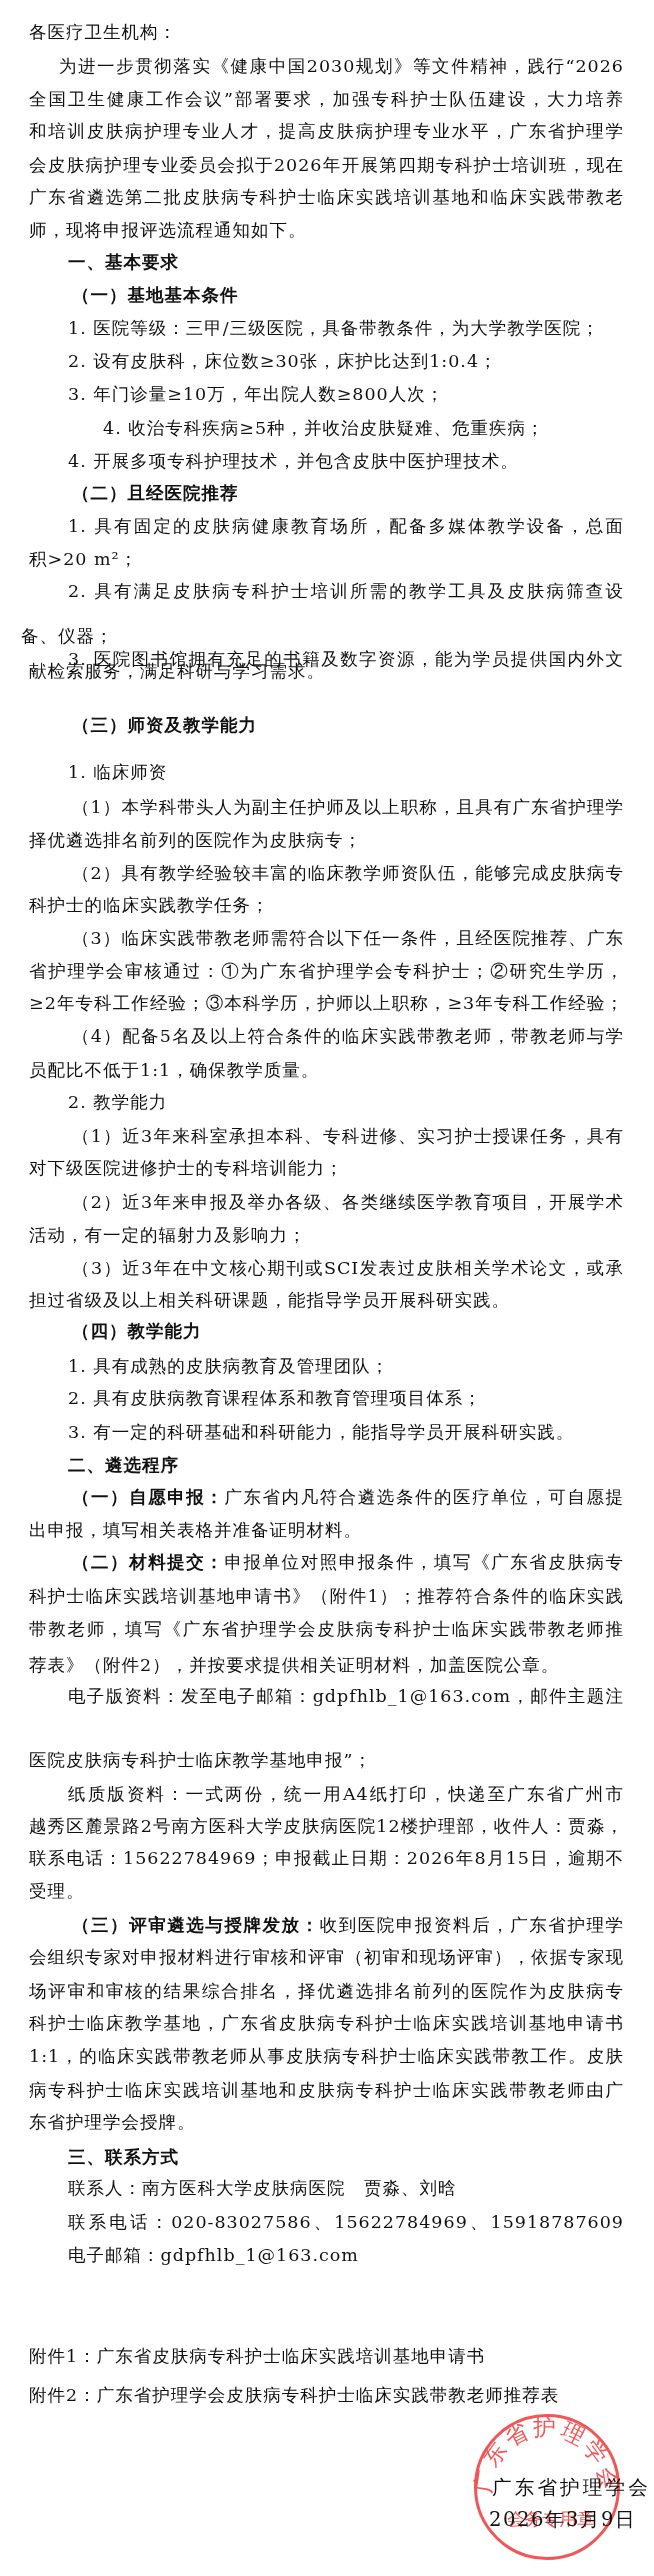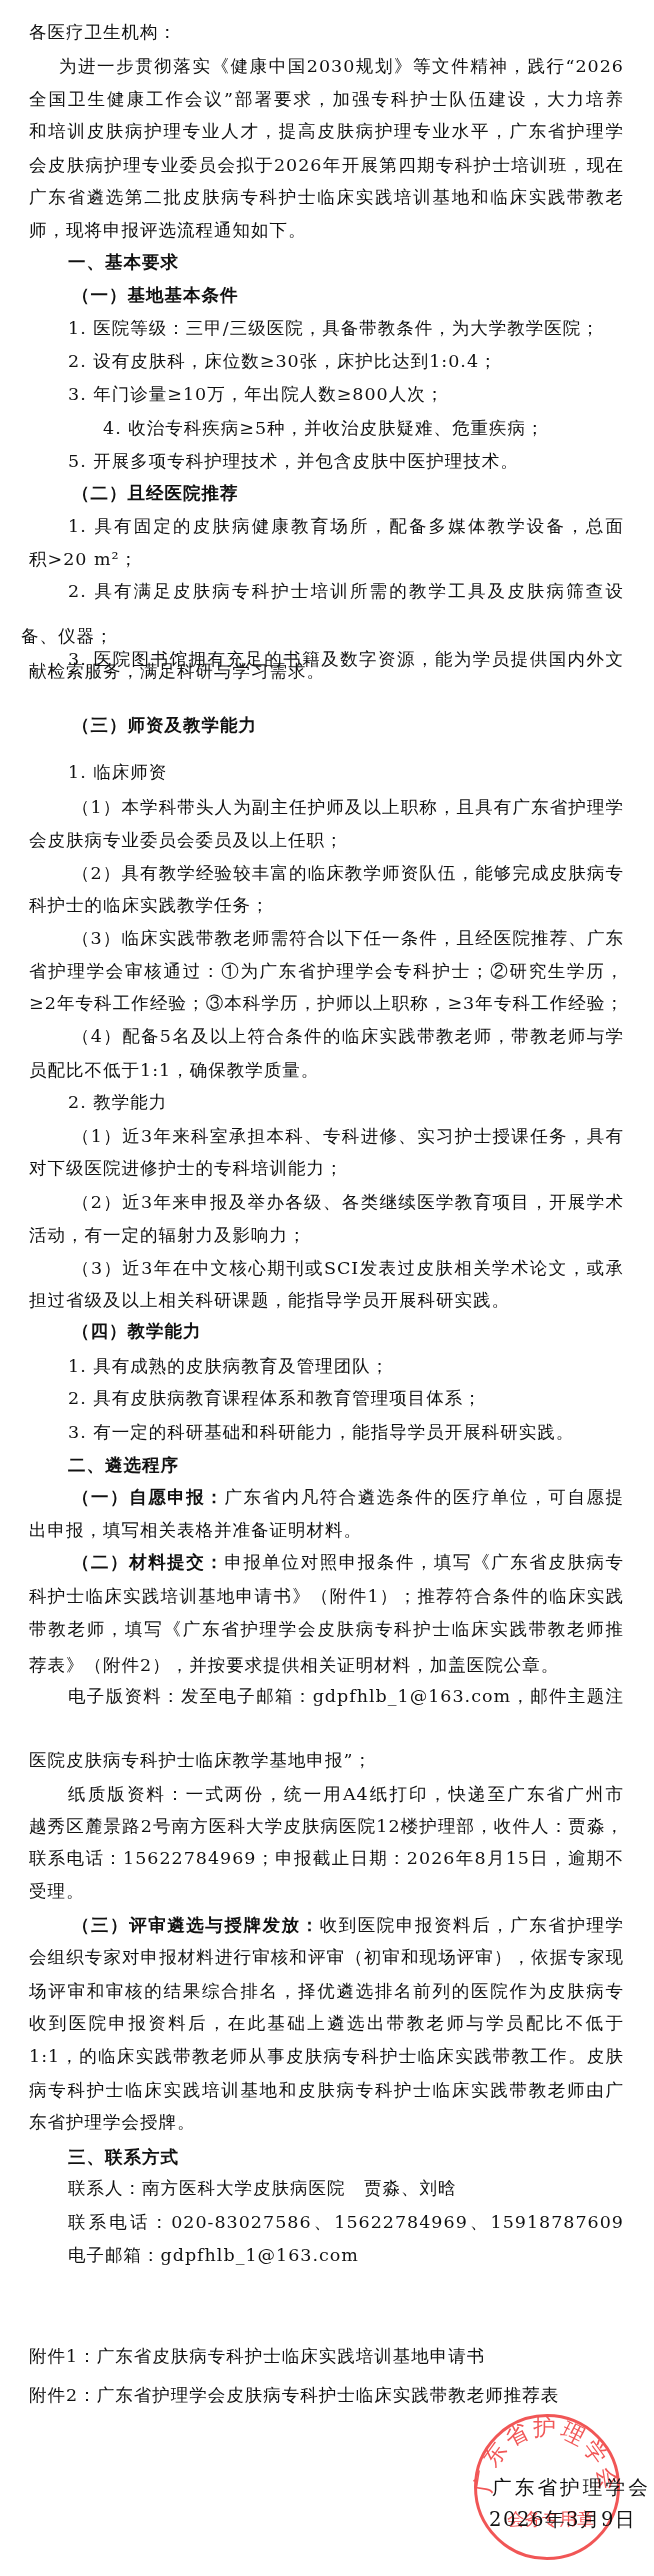--- a/index.html
+++ b/index.html
@@ -30,32 +30,32 @@
       <div class="line just" style="top: 120px; left: 29px; width: 595px;"><span>和培训皮肤病护理专业人才，提高皮肤病护理专业水平，广东省护理学</span></div>
       <div class="line just" style="top: 154px; left: 29px; width: 595px;"><span>会皮肤病护理专业委员会拟于2026年开展第四期专科护士培训班，现在</span></div>
       <div class="line just" style="top: 186px; left: 29px; width: 595px;"><span>广东省遴选第二批皮肤病专科护士临床实践培训基地和临床实践带教老</span></div>
       <div class="line" style="top: 219px; left: 29px;"><span>师，现将申报评选流程通知如下。</span></div>
       <div class="line heading" style="top: 251px; left: 68px;"><span class="bold">一、基本要求</span></div>
       <div class="line heading" style="top: 284px; left: 72px;"><span class="bold">（一）基地基本条件</span></div>
       <div class="line" style="top: 317px; left: 68px;"><span>1. 医院等级：三甲/三级医院，具备带教条件，为大学教学医院；</span></div>
       <div class="line" style="top: 350px; left: 68px;"><span>2. 设有皮肤科，床位数≥30张，床护比达到1:0.4；</span></div>
       <div class="line" style="top: 383px; left: 68px;"><span>3. 年门诊量≥10万，年出院人数≥800人次；</span></div>
       <div class="line" style="top: 417px; left: 68px; margin-left: 35px;"><span>4. 收治专科疾病≥5种，并收治皮肤疑难、危重疾病；</span></div>
-      <div class="line" style="top: 450px; left: 68px;"><span>5. 开展多项专科护理技术，并包含皮肤中医护理技术。</span></div>
+      <div class="line" style="top: 450px; left: 68px;"><span>4. 开展多项专科护理技术，并包含皮肤中医护理技术。</span></div>
       <div class="line heading" style="top: 482px; left: 72px;"><span class="bold">（二）且经医院推荐</span></div>
       <div class="line just" style="top: 515px; left: 68px; width: 556px;"><span>1. 具有固定的皮肤病健康教育场所，配备多媒体教学设备，总面</span></div>
       <div class="line" style="top: 548px; left: 29px;"><span>积&gt;20 m²；</span></div>
       <div class="line just" style="top: 580px; left: 68px; width: 556px;"><span>2. 具有满足皮肤病专科护士培训所需的教学工具及皮肤病筛查设</span></div>
       <div class="line" style="top: 613px; left: 21px; margin-top: 12px;"><span>备、仪器；</span></div>
       <div class="line just" style="top: 648px; left: 68px; width: 556px;"><span>3. 医院图书馆拥有充足的书籍及数字资源，能为学员提供国内外文</span></div>
       <div class="line" style="top: 660px; left: 29px;"><span>献检索服务，满足科研与学习需求。</span></div>
       <div class="line heading" style="top: 714px; left: 72px;"><span class="bold">（三）师资及教学能力</span></div>
       <div class="line" style="top: 761px; left: 68px;"><span>1. 临床师资</span></div>
       <div class="line just" style="top: 796px; left: 72px; width: 552px;"><span>（1）本学科带头人为副主任护师及以上职称，且具有广东省护理学</span></div>
-      <div class="line" style="top: 829px; left: 29px;"><span>会皮肤病专业委员会委员及以上任职；</span></div>
+      <div class="line" style="top: 829px; left: 29px;"><span>择优遴选排名前列的医院作为皮肤病专；</span></div>
       <div class="line just" style="top: 862px; left: 72px; width: 552px;"><span>（2）具有教学经验较丰富的临床教学师资队伍，能够完成皮肤病专</span></div>
       <div class="line" style="top: 894px; left: 29px;"><span>科护士的临床实践教学任务；</span></div>
       <div class="line just" style="top: 927px; left: 72px; width: 552px;"><span>（3）临床实践带教老师需符合以下任一条件，且经医院推荐、广东</span></div>
       <div class="line just" style="top: 960px; left: 29px; width: 595px;"><span>省护理学会审核通过：①为广东省护理学会专科护士；②研究生学历，</span></div>
       <div class="line just" style="top: 992px; left: 29px; width: 595px;"><span>≥2年专科工作经验；③本科学历，护师以上职称，≥3年专科工作经验；</span></div>
       <div class="line just" style="top: 1025px; left: 72px; width: 552px;"><span>（4）配备5名及以上符合条件的临床实践带教老师，带教老师与学</span></div>
       <div class="line" style="top: 1059px; left: 29px;"><span>员配比不低于1:1，确保教学质量。</span></div>
       <div class="line" style="top: 1091px; left: 68px;"><span>2. 教学能力</span></div>
       <div class="line just" style="top: 1125px; left: 72px; width: 552px;"><span>（1）近3年来科室承担本科、专科进修、实习护士授课任务，具有</span></div>
       <div class="line" style="top: 1157px; left: 29px;"><span>对下级医院进修护士的专科培训能力；</span></div>
@@ -76,21 +76,21 @@
       <div class="line" style="top: 1654px; left: 29px;"><span>荐表》（附件2），并按要求提供相关证明材料，加盖医院公章。</span></div>
       <div class="line just" style="top: 1685px; left: 68px; width: 556px;"><span>电子版资料：发至电子邮箱：gdpfhlb_1@163.com，邮件主题注明“XX</span></div>
       <div class="line" style="top: 1749px; left: 29px;"><span>医院皮肤病专科护士临床教学基地申报”；</span></div>
       <div class="line just" style="top: 1783px; left: 68px; width: 556px;"><span>纸质版资料：一式两份，统一用A4纸打印，快递至广东省广州市</span></div>
       <div class="line just" style="top: 1815px; left: 29px; width: 595px;"><span>越秀区麓景路2号南方医科大学皮肤病医院12楼护理部，收件人：贾淼，</span></div>
       <div class="line just" style="top: 1847px; left: 29px; width: 595px;"><span>联系电话：15622784969；申报截止日期：2026年8月15日，逾期不予</span></div>
       <div class="line" style="top: 1880px; left: 29px;"><span>受理。</span></div>
       <div class="line just" style="top: 1914px; left: 72px; width: 552px;"><span class="bold">（三）评审遴选与授牌发放：</span><span>收到医院申报资料后，广东省护理学</span></div>
       <div class="line just" style="top: 1946px; left: 29px; width: 595px;"><span>会组织专家对申报材料进行审核和评审（初审和现场评审），依据专家现</span></div>
       <div class="line just" style="top: 1980px; left: 29px; width: 595px;"><span>场评审和审核的结果综合排名，择优遴选排名前列的医院作为皮肤病专</span></div>
-      <div class="line just" style="top: 2012px; left: 29px; width: 595px;"><span>收到医院申报资料后，在此基础上遴选出带教老师与学员配比不低于</span></div>
+      <div class="line just" style="top: 2012px; left: 29px; width: 595px;"><span>科护士临床教学基地，广东省皮肤病专科护士临床实践培训基地申请书</span></div>
       <div class="line just" style="top: 2045px; left: 29px; width: 595px;"><span>1:1，的临床实践带教老师从事皮肤病专科护士临床实践带教工作。皮肤</span></div>
       <div class="line just" style="top: 2079px; left: 29px; width: 595px;"><span>病专科护士临床实践培训基地和皮肤病专科护士临床实践带教老师由广</span></div>
       <div class="line" style="top: 2111px; left: 29px;"><span>东省护理学会授牌。</span></div>
       <div class="line heading" style="top: 2146px; left: 68px;"><span class="bold">三、联系方式</span></div>
       <div class="line" style="top: 2177px; left: 68px;"><span>联系人：南方医科大学皮肤病医院　贾淼、刘晗</span></div>
       <div class="line just" style="top: 2211px; left: 68px; width: 556px;"><span>联系电话：020-83027586、15622784969、15918787609（微信同号）</span></div>
       <div class="line" style="top: 2244px; left: 68px;"><span>电子邮箱：gdpfhlb_1@163.com</span></div>
       <div class="line" style="top: 2345px; left: 29px;"><span>附件1：广东省皮肤病专科护士临床实践培训基地申请书</span></div>
       <div class="line" style="top: 2384px; left: 29px;"><span>附件2：广东省护理学会皮肤病专科护士临床实践带教老师推荐表</span></div>
     </div>

